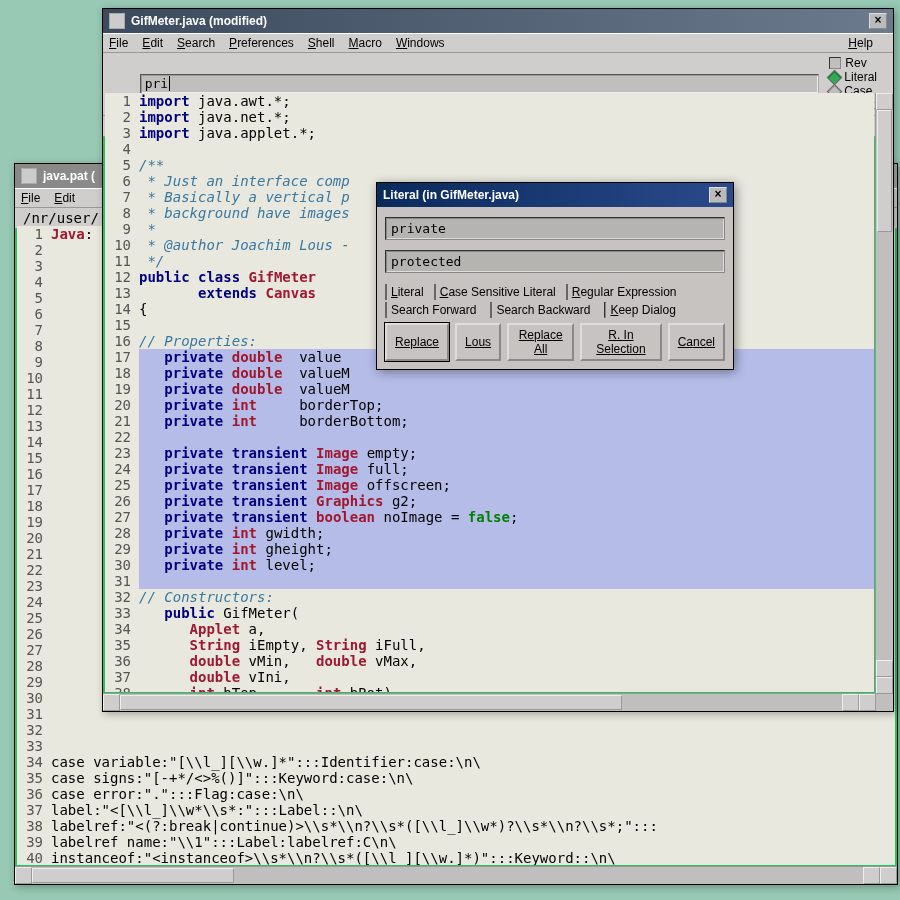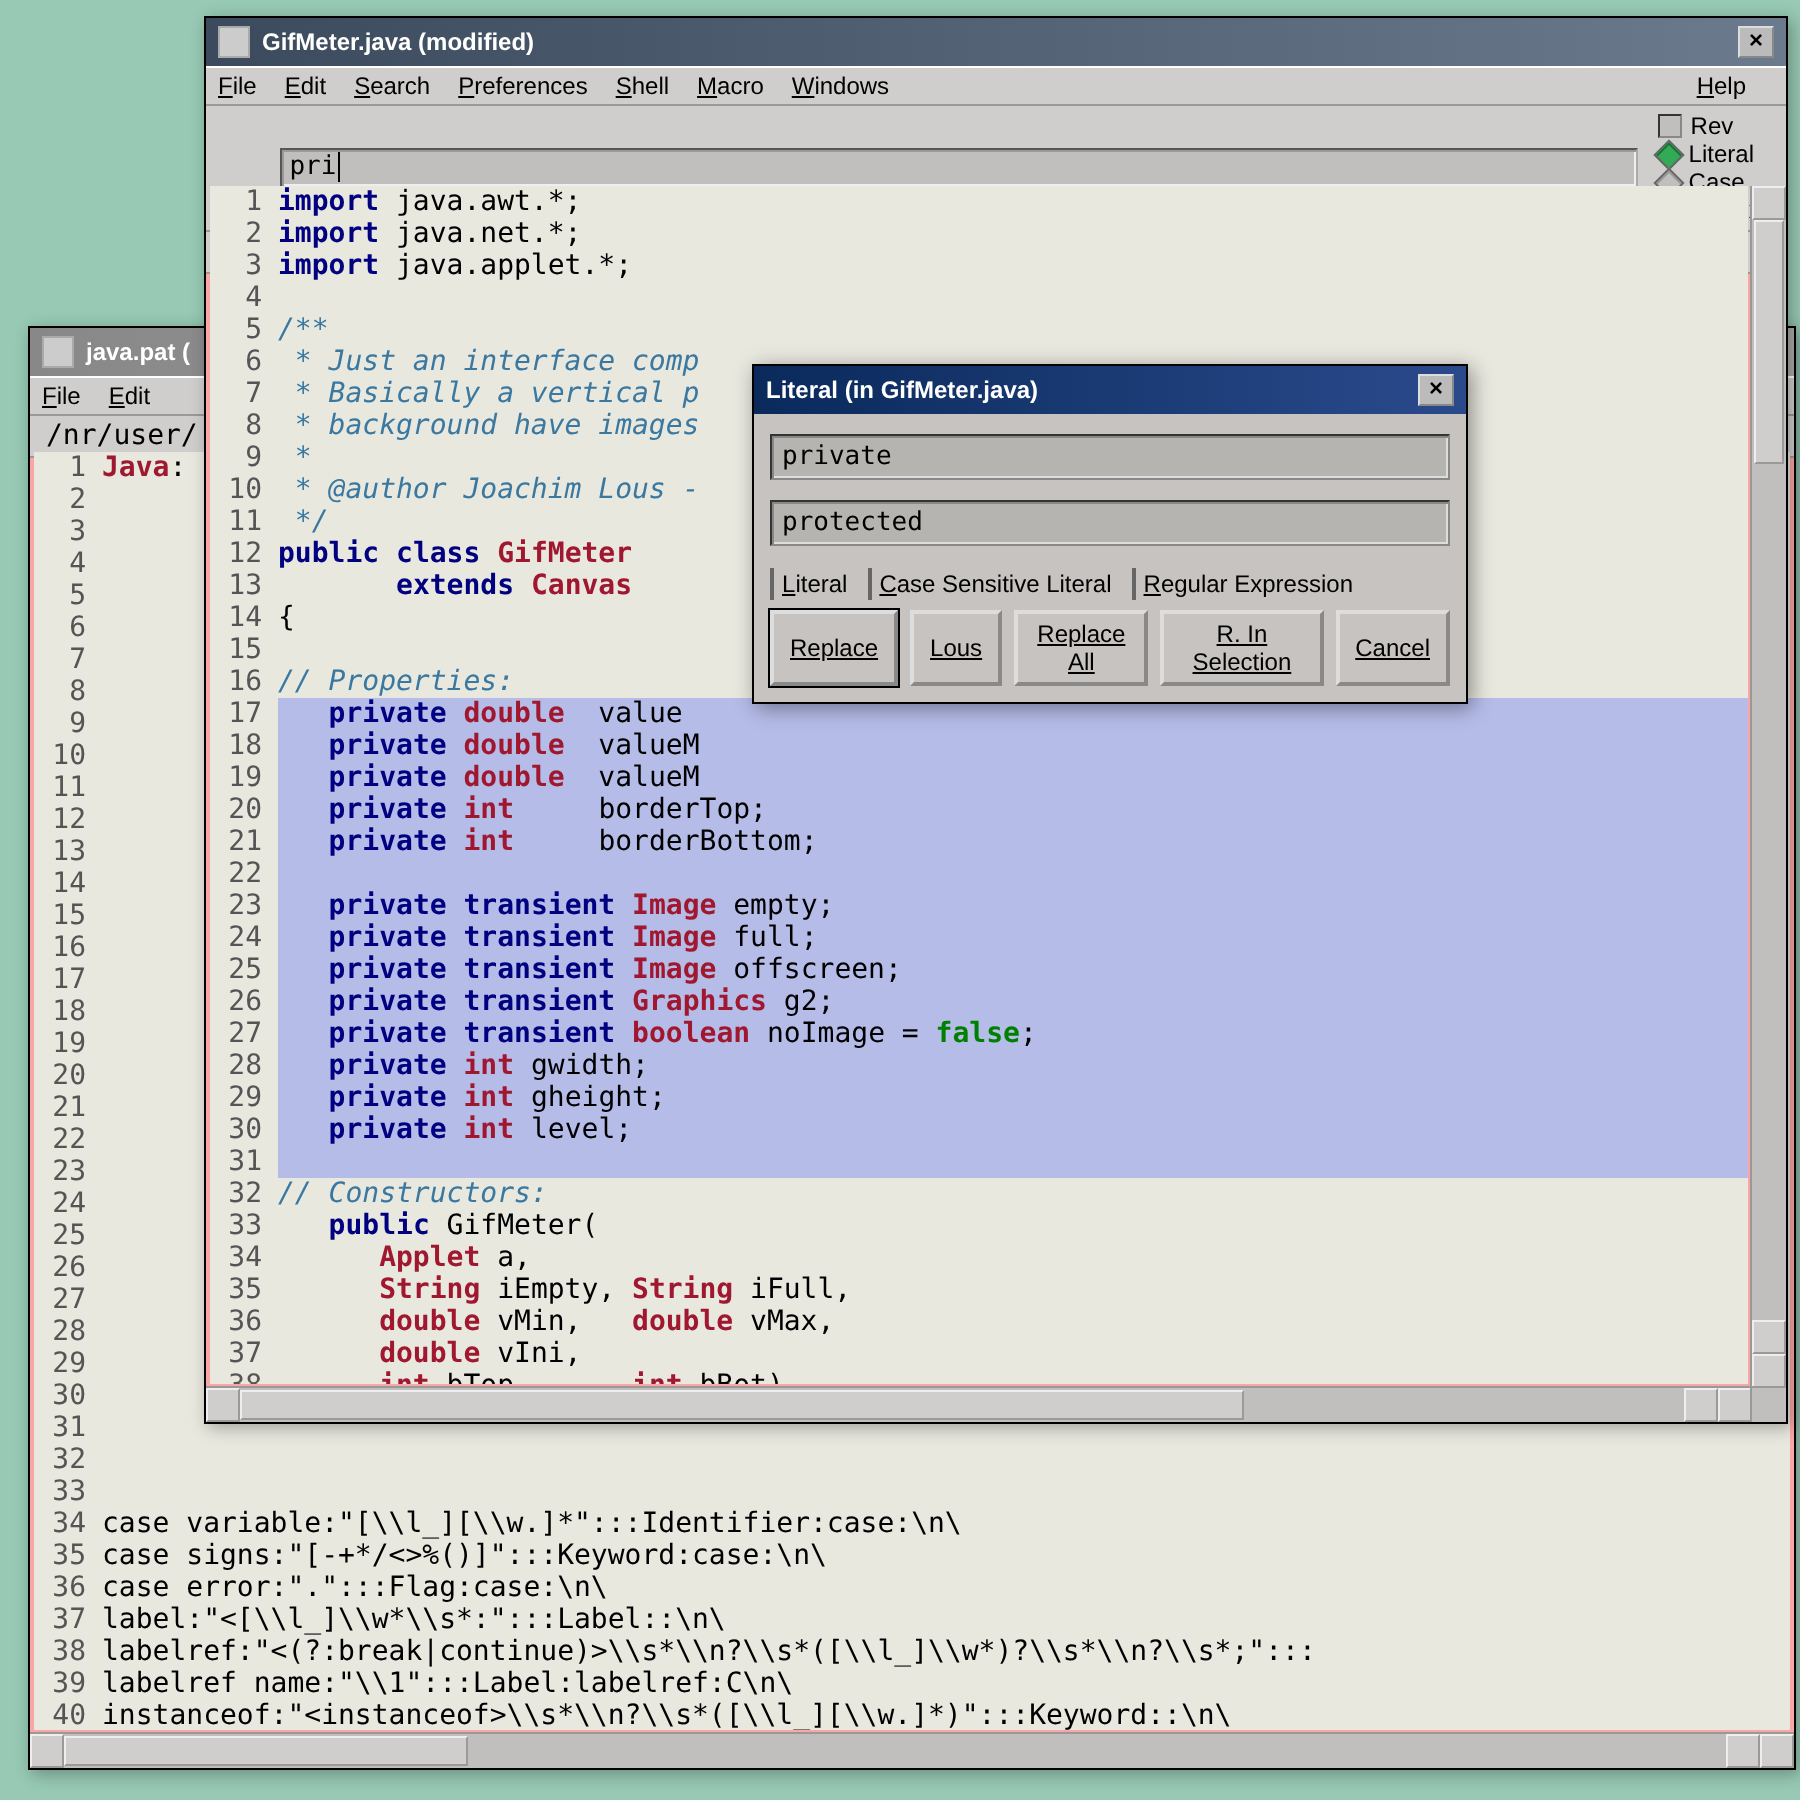--- a/index.html
+++ b/index.html
@@ -8,21 +8,21 @@
     background: #97c9b4;
     font-family: "Bitstream Vera Sans Mono", "Courier New", monospace;
     font-size: 12px;
     overflow: hidden;
     width: 900px;
     height: 900px;
     position: relative;
   }
   .window {
     position: absolute;
-    background: #fca5a5;
+    background: #22c55e;
     border: 1px solid #000;
     box-shadow: 2px 2px 8px rgba(0,0,0,0.3);
   }
   .titlebar {
     background: linear-gradient(to right, #3b4a5c, #6b7a8c);
     color: #fff;
     padding: 3px 6px;
     display: flex;
     align-items: center;
     font-family: sans-serif;
@@ -275,20 +275,25 @@
     <div class="close">×</div>
   </div>
   <div class="body">
     <input type="text" value="private" style="">
     <input type="text" value="protected" style="">
     <div class="row" id="dlg-modes">
         <span class="opt" style="margin-right: 10px; margin-left: 0px;"><span class="diamond on"></span><u>L</u>iteral</span>
         <span class="opt" style="margin-right: 10px; margin-left: 0px;"><span class="diamond"></span><u>C</u>ase Sensitive Literal</span>
         <span class="opt" style="margin-right: 10px; margin-left: 0px;"><span class="diamond"></span><u>R</u>egular Expression</span>
       </div>
+    <div class="row" id="dlg-dirs">
+        <span class="opt" style="margin-right: 14px; margin-left: 0px;"><span class="diamond on"></span>Search Forward</span>
+        <span class="opt" style="margin-right: 14px; margin-left: 0px;"><span class="diamond"></span>Search Backward</span>
+        <span class="opt" style="margin-left: 0px;"><span class="check"></span><u>K</u>eep Dialog</span>
+      </div>
     <div class="btnrow" id="dlg-btns">
         <button class="default">Replace</button>
         <button>Lous</button>
         <button>Replace All</button>
         <button>R. In Selection</button>
         <button>Cancel</button>
       </div>
   </div>
 </div>
 

